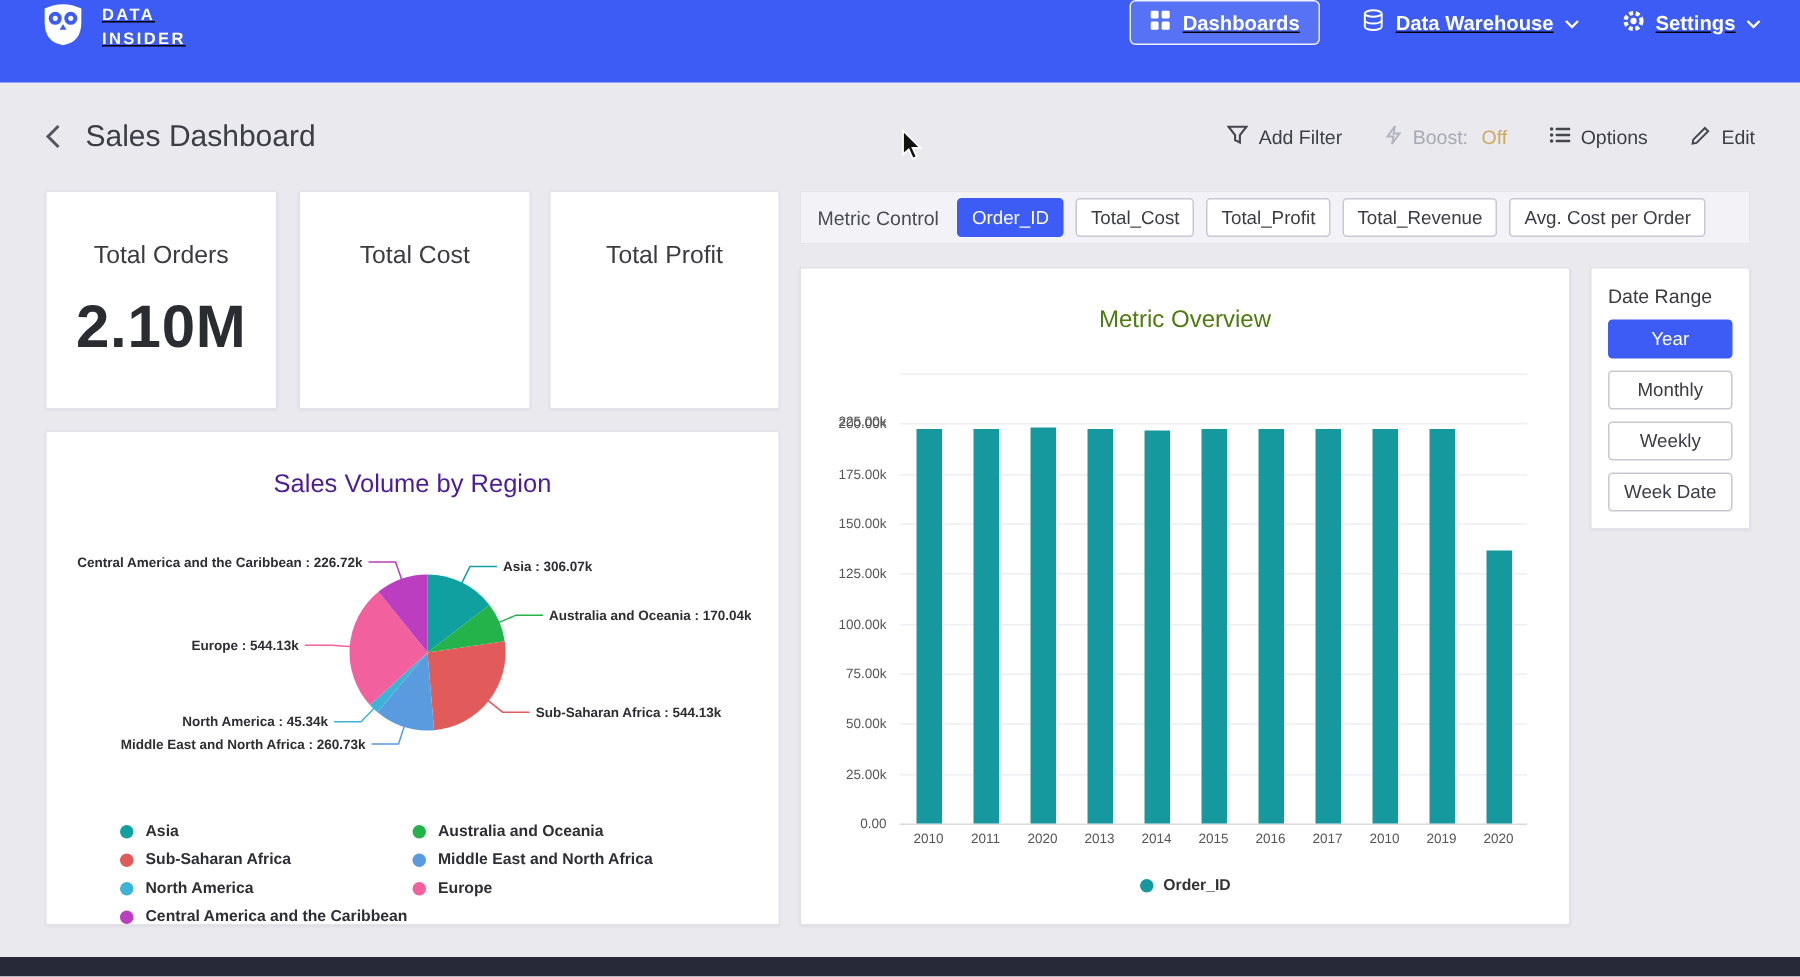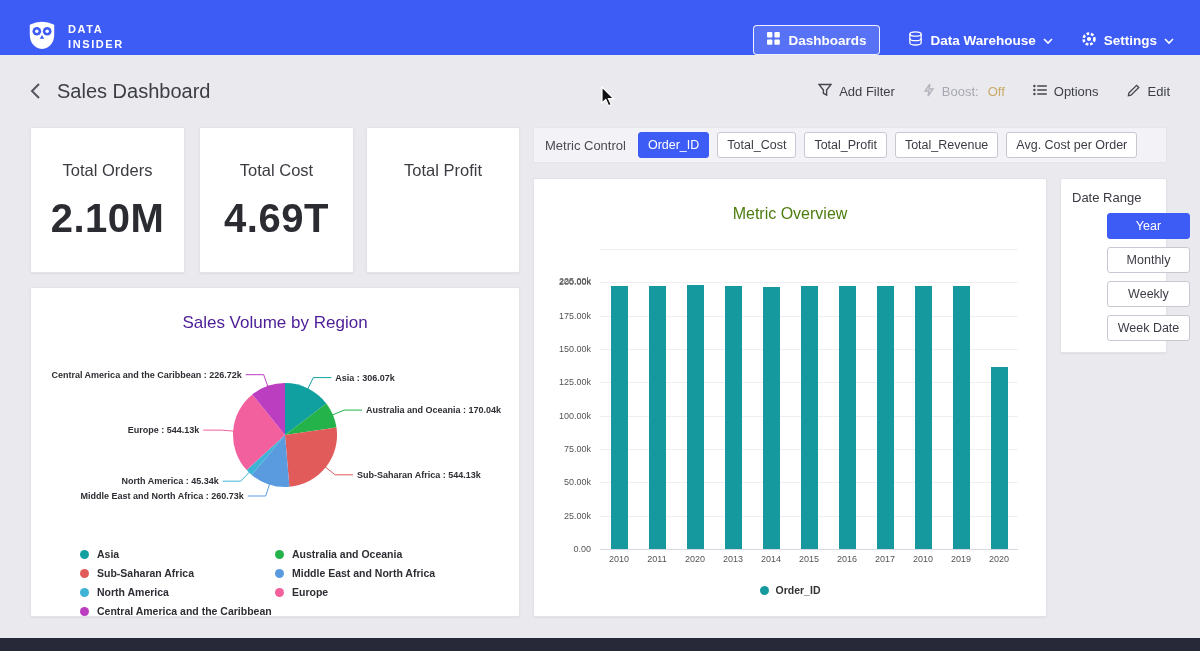--- a/index.html
+++ b/index.html
@@ -1,20 +1,20 @@
 <!DOCTYPE html>
 <html style="--accent: #3d5bf5;"><head>
 <meta charset="utf-8">
 <style>
   html,body{margin:0;padding:0;width:1200px;height:651px;overflow:hidden;
     font-family:"Liberation Sans",sans-serif;background:#e9e9ee;position:relative;}
   :root{--accent:#3d5bf5;}
   
   .navbar{position:absolute;top:0;left:0;right:0;height:55px;background:var(--accent);
-    display:flex;align-items:flex-end;padding:0 26px;box-sizing:border-box;z-index:5;}
+    display:flex;align-items:flex-start;padding:0 26px;box-sizing:border-box;z-index:5;text-decoration:underline;}
   .logo{display:flex;align-items:center;gap:10px;}
   .logo-text{color:#fff;font-size:11px;font-weight:bold;letter-spacing:1.6px;line-height:1.4;}
   .nav-right{margin-left:auto;display:flex;align-items:center;gap:28px;}
   .dash-btn{display:flex;align-items:center;gap:8px;background:rgba(255,255,255,0.14);
     border:1px solid rgba(255,255,255,0.9);border-radius:4px;color:#fff;font-size:13.5px;
     font-weight:bold;padding:6px 13px;cursor:pointer;font-family:inherit;}
   .nav-item{display:flex;align-items:center;gap:7px;color:#fff;font-size:13.5px;font-weight:bold;cursor:pointer;}
   
   .page-header{position:absolute;top:70px;left:0;right:0;height:42px;display:flex;
     align-items:center;padding:0 30px;box-sizing:border-box;}
@@ -51,21 +51,21 @@
   .bar{width:17px;}
   .x-labels{display:flex;margin-left:52px;margin-right:14px;margin-top:5px;}
   .xlab{flex:1;text-align:center;font-size:9px;color:#555;}
   .bar-legend{display:flex;justify-content:center;margin-top:20px;gap:7px;align-items:center;
     font-size:10.5px;font-weight:bold;color:#333;}
   .dot{width:9px;height:9px;border-radius:50%;flex:none;}
   
   .date-card{left:1060px;top:178px;width:107px;height:175px;padding:11px;}
   .dr-title{font-size:13px;color:#3a3a42;font-weight:500;}
   .dr-btn{display:block;width:100%;margin-top:8px;padding:5px 0;text-align:center;font-size:12.5px;
-    border:1px solid #c8c8d2;border-radius:3px;background:#fff;color:#3c3c46;cursor:pointer;font-family:inherit;box-sizing:border-box;margin-left:35px;}
+    border:1px solid #c8c8d2;border-radius:3px;background:#fff;color:#3c3c46;cursor:pointer;font-family:inherit;box-sizing:border-box;}
   .dr-btn.selected{background:var(--accent);color:#fff;border-color:var(--accent);}
   
   .pie-card{left:30px;top:287px;width:490px;height:330px;padding:10px;}
   .pie-title{text-align:center;font-size:17px;color:#4c1d95;margin-top:15px;}
   #pie-svg{display:block;margin:4px auto 0;}
   .pie-label{font-size:9px;font-weight:bold;fill:#2d2d33;}
   .pie-legend{display:grid;grid-template-columns:195px 195px;justify-content:center;
     row-gap:7px;margin-top:6px;}
   .pl-item{display:flex;align-items:center;gap:8px;font-size:10.5px;font-weight:bold;color:#2e2e35;cursor:pointer;}
   
@@ -187,21 +187,20 @@
     </div>
   </div>
 </div>
 
 <div class="card kpi" style="left:30px;">
   <div class="kpi-label">Total Orders</div>
   <div class="kpi-value">2.10M</div>
 </div>
 <div class="card kpi" style="left:199px;">
   <div class="kpi-label">Total Cost</div>
-  <div class="kpi-value">4.69T</div>
 </div>
 <div class="card kpi" style="left:366px;width:154px;">
   <div class="kpi-label">Total Profit</div>
 </div>
 
 <div class="metric-bar">
   <span class="metric-label">Metric Control</span>
   <span id="metric-buttons" style="display:flex;gap:8px;">
       <button class="metric-btn selected">Order_ID</button>
       <button class="metric-btn">Total_Cost</button>

